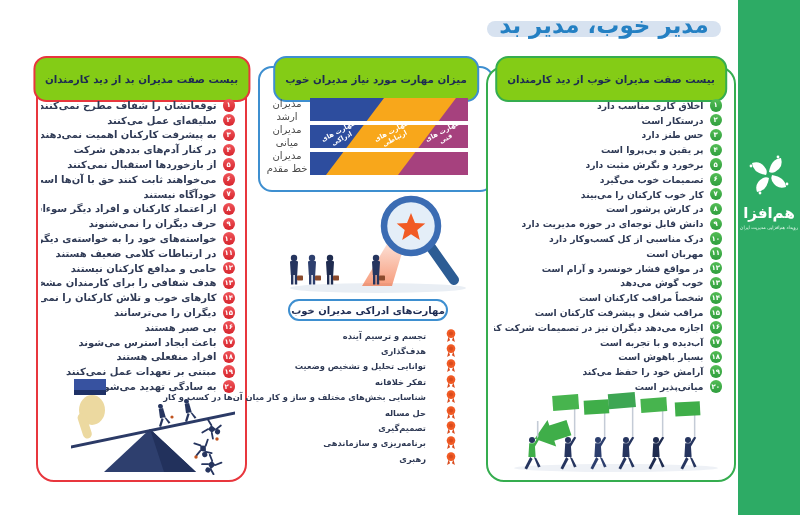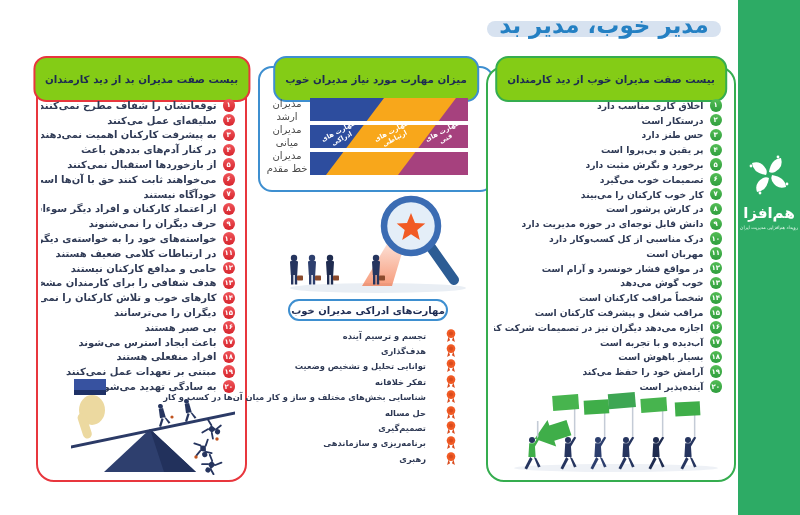--- a/index.html
+++ b/index.html
@@ -118,21 +118,21 @@
           <span class="txt">سلیقه‌ای عمل می‌کنند</span>
         </div>
 
         <div class="row">
           <span class="num">۳</span>
           <span class="txt">به پیشرفت کارکنان اهمیت نمی‌دهند</span>
         </div>
 
         <div class="row">
           <span class="num">۴</span>
-          <span class="txt">در کنار آدم‌های بددهن باعث</span>
+          <span class="txt">در کنار آدم‌های بددهن شرکت</span>
         </div>
 
         <div class="row">
           <span class="num">۵</span>
           <span class="txt">از بازخوردها استقبال نمی‌کنند</span>
         </div>
 
         <div class="row">
           <span class="num">۶</span>
           <span class="txt">می‌خواهند ثابت کنند حق با آن‌ها است</span>
@@ -511,21 +511,21 @@
           <span class="txt">بسیار باهوش است</span>
         </div>
 
         <div class="row">
           <span class="num">۱۹</span>
           <span class="txt">آرامش خود را حفظ می‌کند</span>
         </div>
 
         <div class="row">
           <span class="num">۲۰</span>
-          <span class="txt">آینده‌پذیر است</span>
+          <span class="txt">میانی‌پذیر است</span>
         </div>
       </div>
 
     <svg class="march" width="226" height="84" viewBox="0 0 226 84">
       <defs>
         <g id="mwalk">
           <circle cx="0" cy="-25" r="3"></circle>
           <path d="M-2.8,-21.8 L2.8,-21.8 L3.6,-8 L-3.6,-8 Z"></path>
           <path d="M-1.8,-8 L-7.5,3.2 L-5,4.4 L0.6,-6 Z"></path>
           <path d="M1.8,-8 L6,2.6 L8.6,1.4 L4.2,-7 Z"></path>

